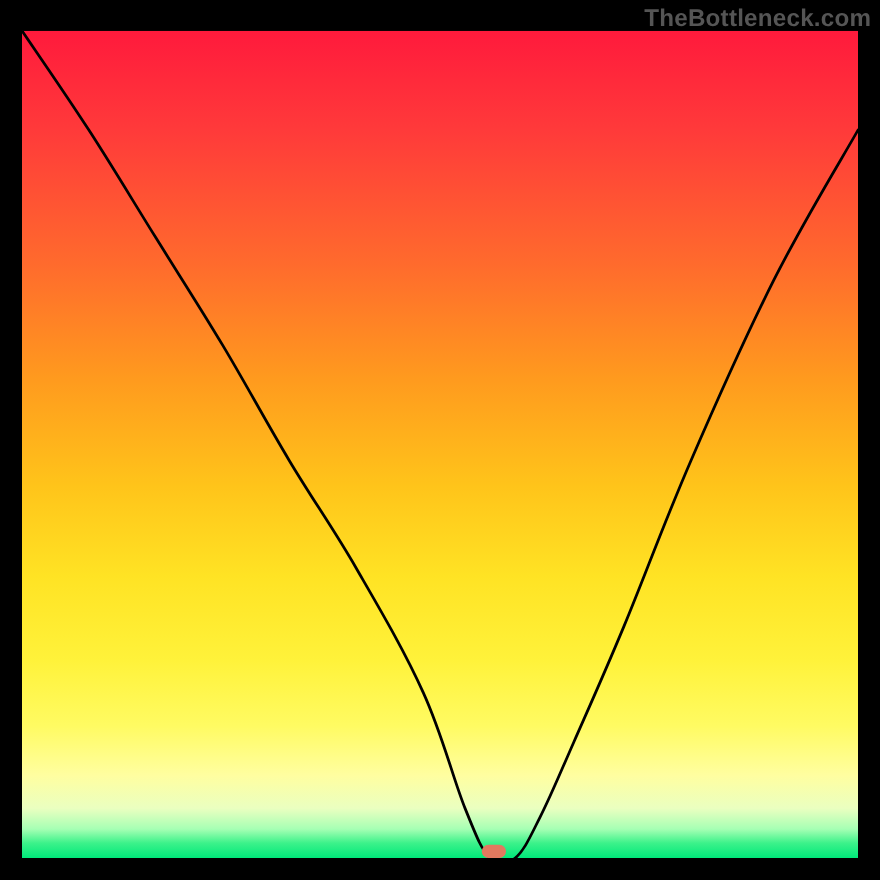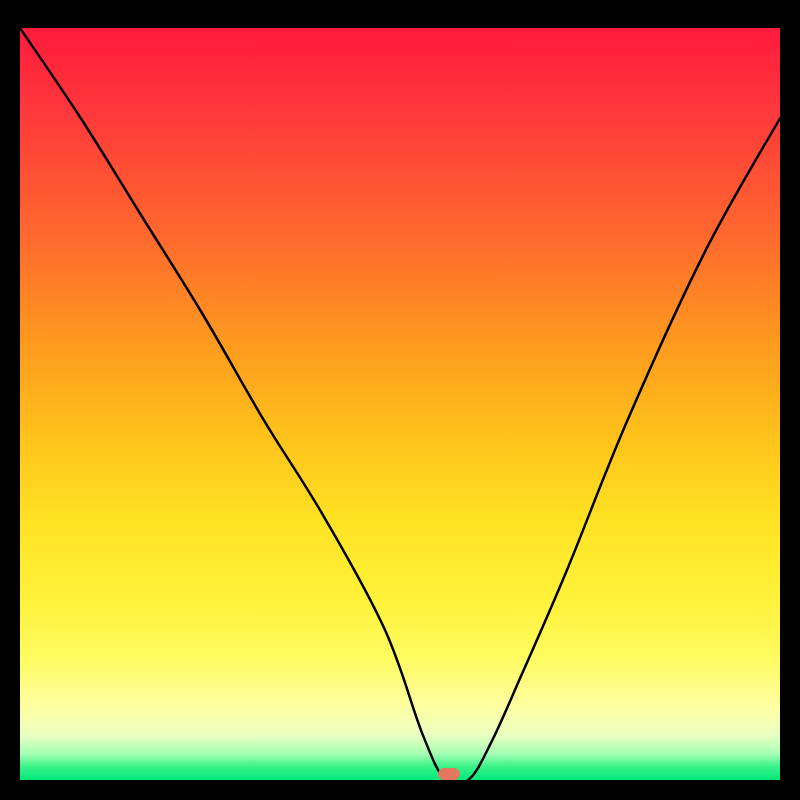--- a/index.html
+++ b/index.html
@@ -69,20 +69,21 @@
     border-radius: 6px;
     background: #e2795f;
     z-index: 3;
   }
 </style>
 </head>
 <body>
 
 <div class="frame">
 
+  <div class="watermark">TheBottleneck.com</div>
 
   <div class="plot-area">
     <div class="gradient"></div>
 
     <svg class="curve" viewBox="0 0 760 752" preserveAspectRatio="none">
       <path id="curve-path" fill="none" stroke="#000" stroke-width="2.5" stroke-linecap="round" stroke-linejoin="round" d="M 0 0 C 10.944 16.2432, 38.912000000000006 56.40000000000001, 60.800000000000004 90.24000000000001 C 82.688 124.08000000000001, 99.71200000000002 152.8064, 121.60000000000001 188 C 143.488 223.1936, 160.512 249.2128, 182.4 285.76 C 204.288 322.30719999999997, 221.312 354.4928, 243.20000000000002 391.04 C 265.088 427.58720000000005, 282.112 450.8992, 304 488.8 C 325.888 526.7008, 347.016 562.3456, 364.8 601.6 C 382.584 640.8544, 391.856 679.808, 402.8 706.88 C 413.744 733.952, 417.39200000000005 743.8784, 425.6 752 C 433.808 760.1216, 440.192 758.768, 448.4 752 C 456.60799999999995 745.232, 461.62399999999997 733.3503999999999, 471.2 714.4 C 480.776 695.4496, 487.92 677.8528, 501.6 646.72 C 515.28 615.5872, 528.0479999999999 587.4623999999999, 547.1999999999999 541.4399999999999 C 566.352 495.41759999999994, 583.376 447.8912, 608 391.04 C 632.624 334.1888, 656.64 279.744, 684 225.60000000000002 C 711.36 171.45600000000002, 746.32 114.60480000000001, 760 90.24000000000001"></path>
     </svg>
 
     <div class="marker" id="min-marker" style="left: 418.4px; top: 739.984px; background: rgb(226, 121, 95);"></div>
   </div>

